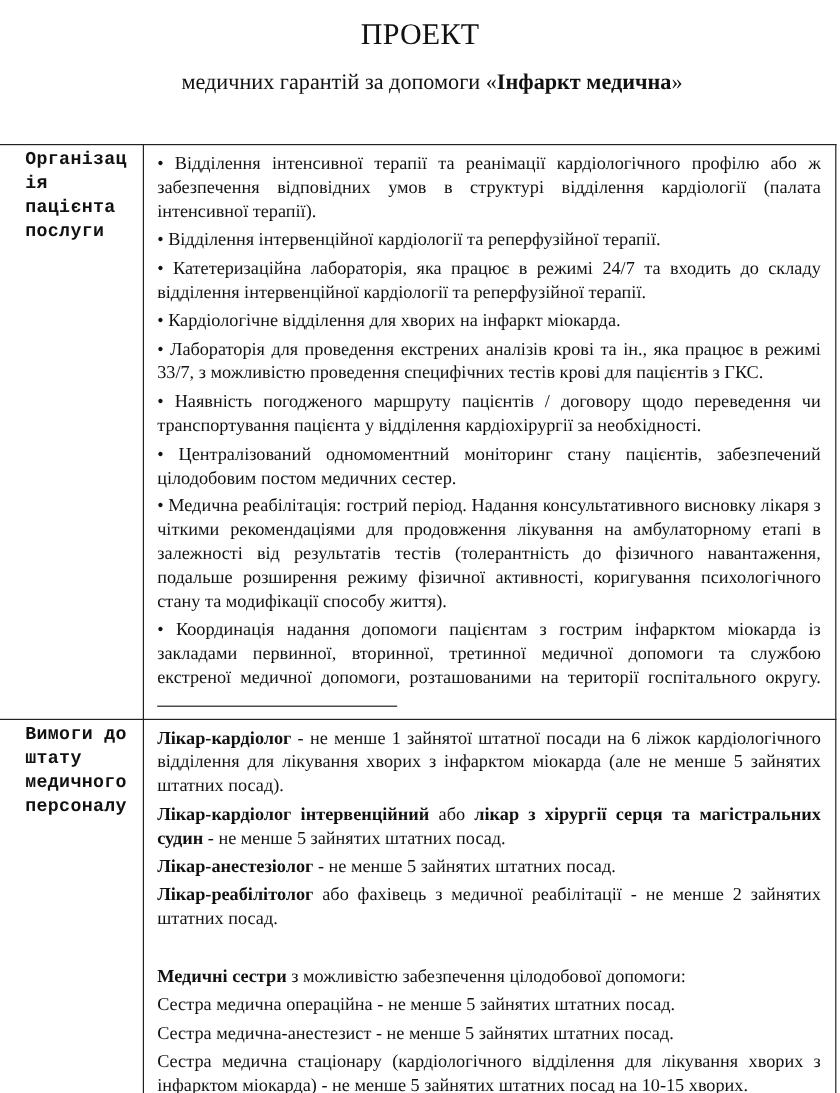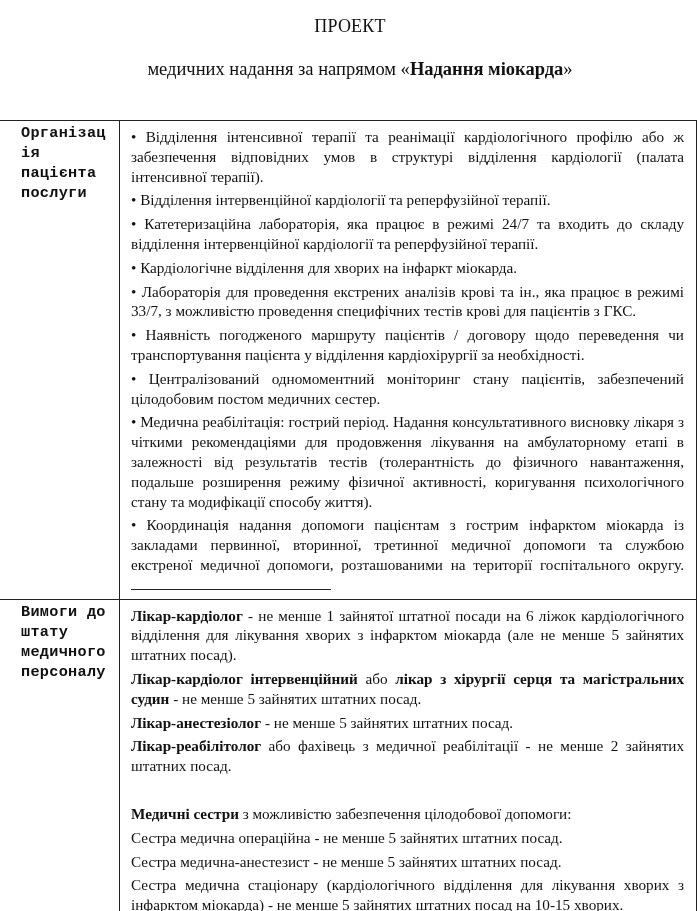--- a/index.html
+++ b/index.html
@@ -14,21 +14,21 @@
       position: relative;
       font-family: "Liberation Serif", "DejaVu Serif", serif;
       color: #111111;
     }
     .stamp {
       position: absolute;
       top: 16px;
       left: 0;
       width: 700px;
       text-align: center;
-      font-size: 18px;
+      font-size: 25px;
       letter-spacing: 0.2px;
     }
     .title {
       position: absolute;
       top: 56px;
       left: 20px;
       width: 680px;
       text-align: center;
       font-size: 18.5px;
       line-height: 27px;
@@ -72,21 +72,21 @@
       height: 1px;
     }
     .staff b { font-weight: bold; }
   </style>
 </head>
 <body>
 
 <div class="stamp">ПРОЕКТ</div>
 
 <div class="title">
-  <div><span>медичних надання за напрямом «</span><b>Надання міокарда</b><span>»</span></div>
+  <div><span>медичних гарантій за допомоги «</span><b>Інфаркт медична</b><span>»</span></div>
 </div>
 
 <table class="req">
   <tbody>
       <tr>
     <td class="label-cell">
       <div>Організац</div>
       <div>ія</div>
       <div>пацієнта</div>
       <div>послуги</div>

